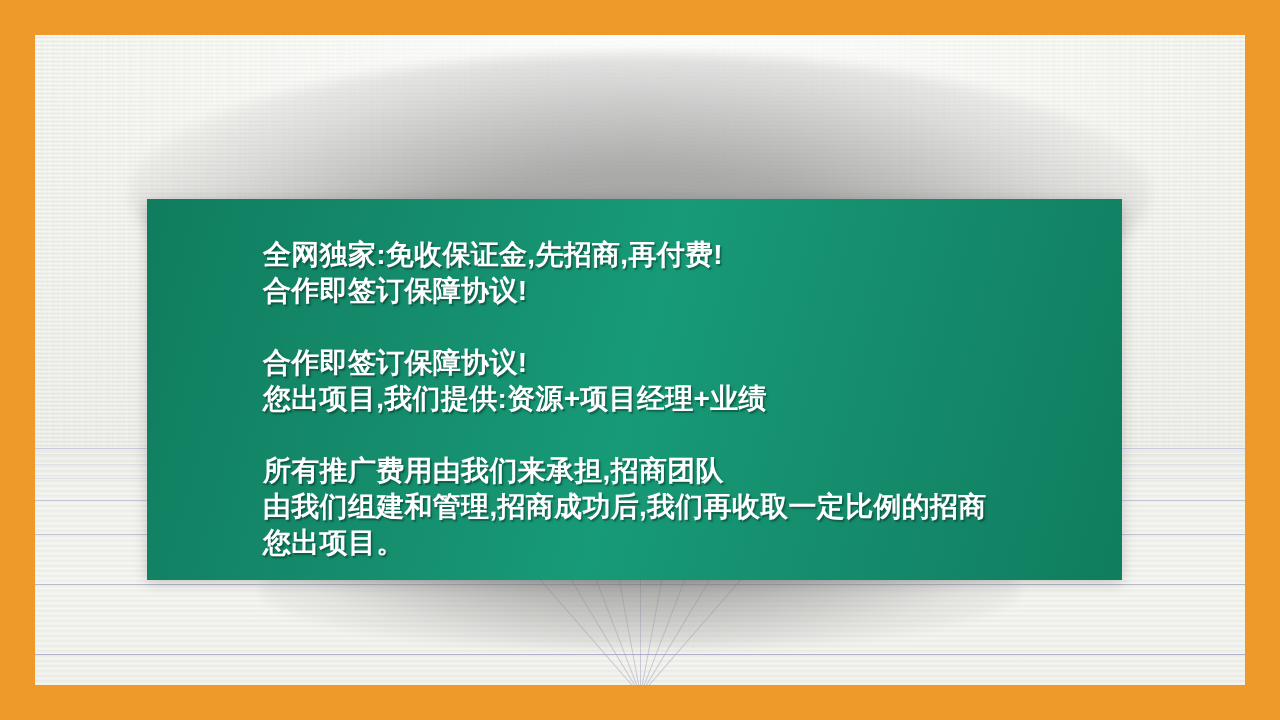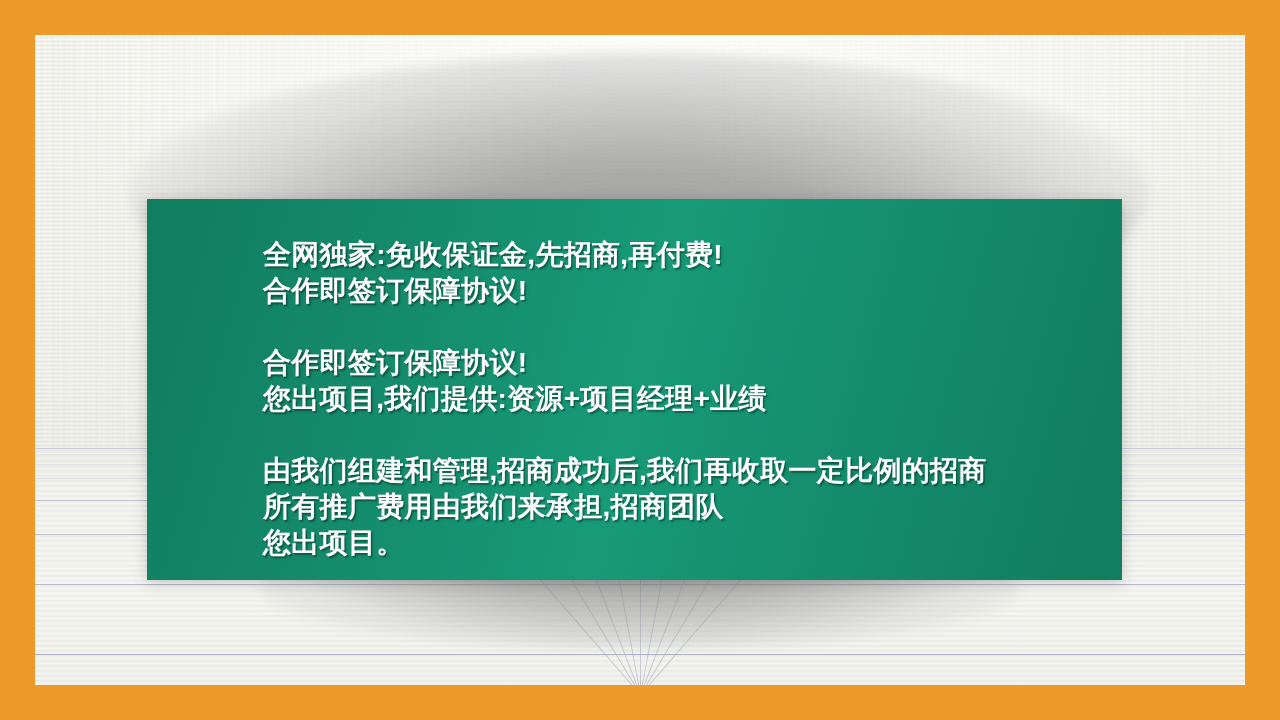--- a/index.html
+++ b/index.html
@@ -182,21 +182,21 @@
       <div class="spacer"></div>
 
       <div>
         <div class="line">合作即签订保障协议!</div>
         <div class="line">您出项目,我们提供:资源+项目经理+业绩</div>
       </div>
 
       <div class="spacer"></div>
 
       <div>
+        <div class="line">所有推广费用由我们来承担,招商团队</div>
         <div class="line">由我们组建和管理,招商成功后,我们再收取一定比例的招商</div>
-        <div class="line">所有推广费用由我们来承担,招商团队</div>
         <div class="line">您出项目。</div>
       </div>
 
     </div>
 
   </div>
 </div>
 
 </body></html>

